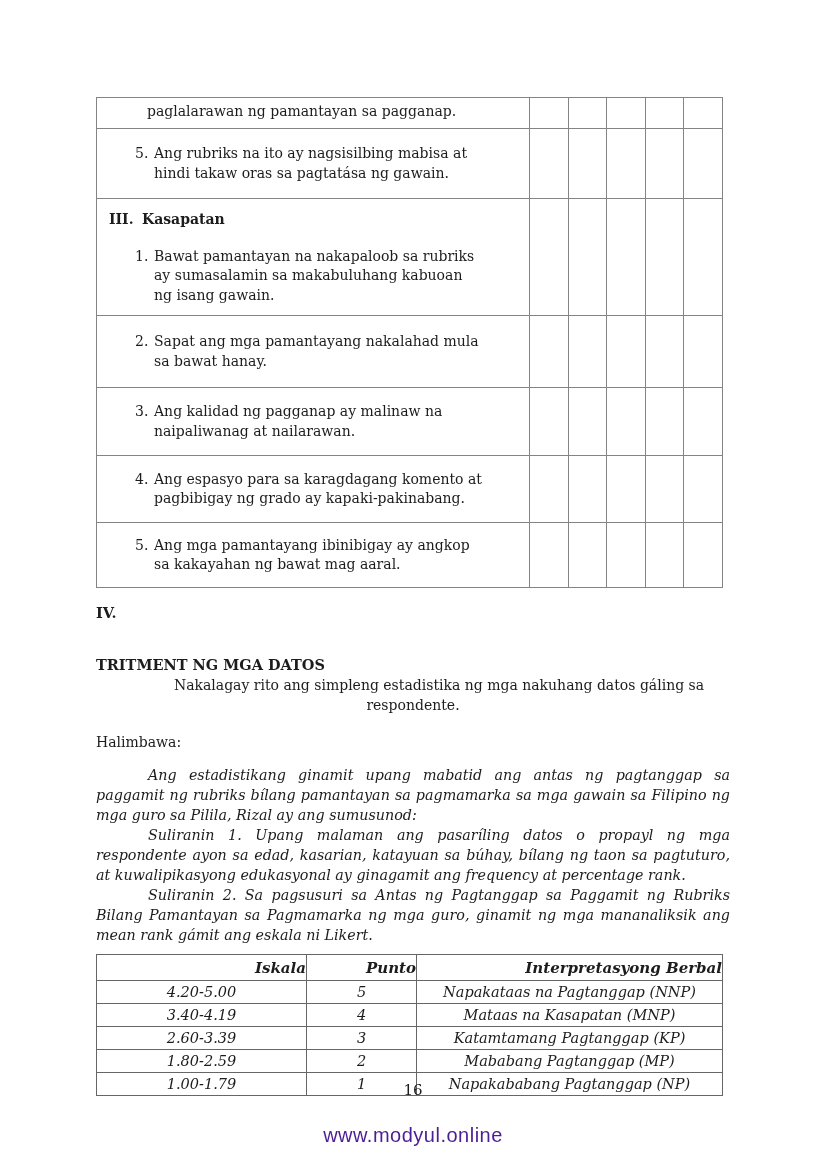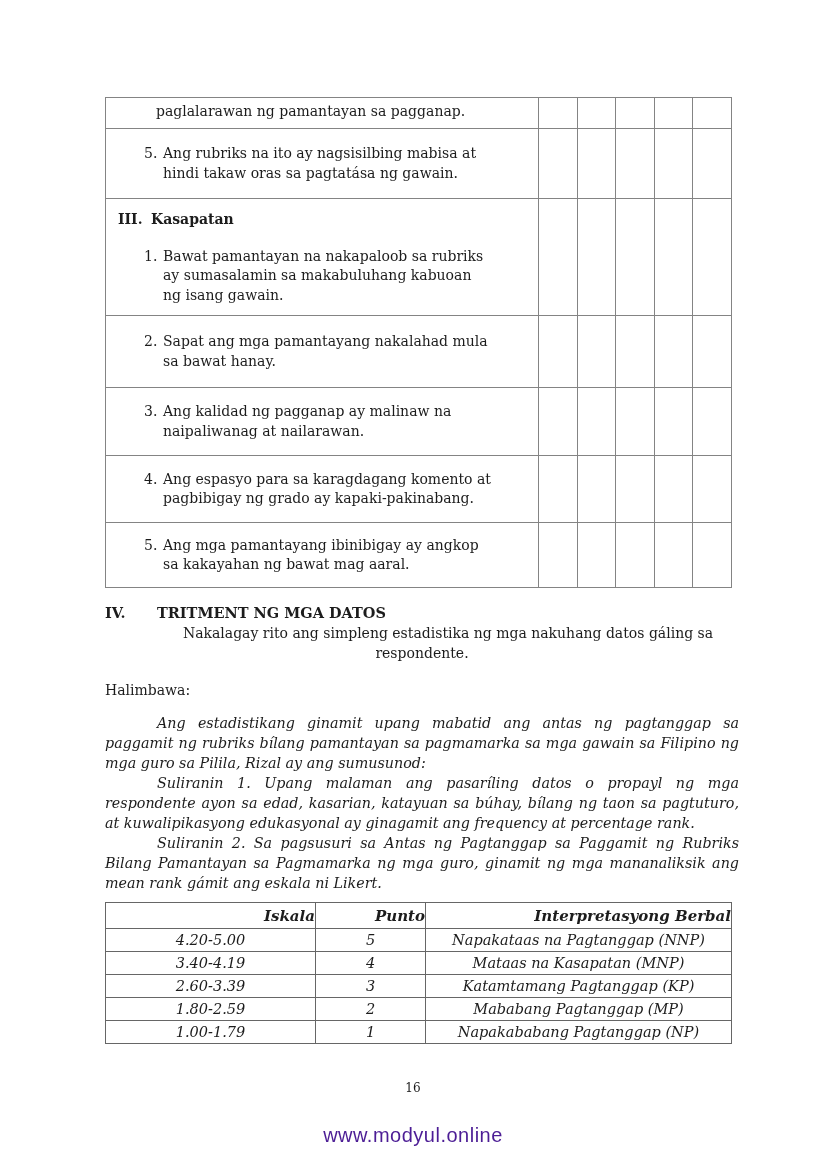--- a/index.html
+++ b/index.html
@@ -7,21 +7,21 @@
     position: relative;
     width: 826px; height: 1169px;
     margin: 0 auto;
     background: #ffffff;
     font-family: "DejaVu Serif", serif;
     color: #1c1c1c;
     overflow: hidden;
   }
   .content {
     position: absolute;
-    left: 105px; top: 97px;
+    left: 96px; top: 97px;
     width: 634px;
   }
 
   
   table.rubric {
     border-collapse: collapse;
     table-layout: fixed;
     width: 626px;
   }
   table.rubric td {
@@ -50,20 +50,21 @@
   table.rubric tr:nth-child(3) td.txt-cell { vertical-align: top; }
   table.rubric tr:nth-child(3) .rub-item { margin-top: 17px; }
 
   
   .section-heading {
     display: flex;
     margin-top: 15px;
     font-weight: bold;
     font-size: 14.5px;
     line-height: 20px;
+    flex-direction: column;
   }
   .section-heading .numeral { flex: 0 0 52px; }
   .body-par {
     margin: 0;
     font-size: 14px;
     line-height: 20px;
     text-indent: 52px;
     text-align: center;
   }
   .example-label {
@@ -108,21 +109,21 @@
     font-size: 14.5px;
     height: 22px;
   }
 
   
   .page-number {
     position: absolute;
     left: 0; top: 1081px;
     width: 826px;
     text-align: center;
-    font-size: 12px;
+    font-size: 15px;
   }
   .watermark {
     position: absolute;
     left: 0; top: 1124px;
     width: 826px;
     text-align: center;
     font-family: "Liberation Sans", sans-serif;
     font-size: 20px;
     letter-spacing: 0.5px;
     color: #4c1d95;

